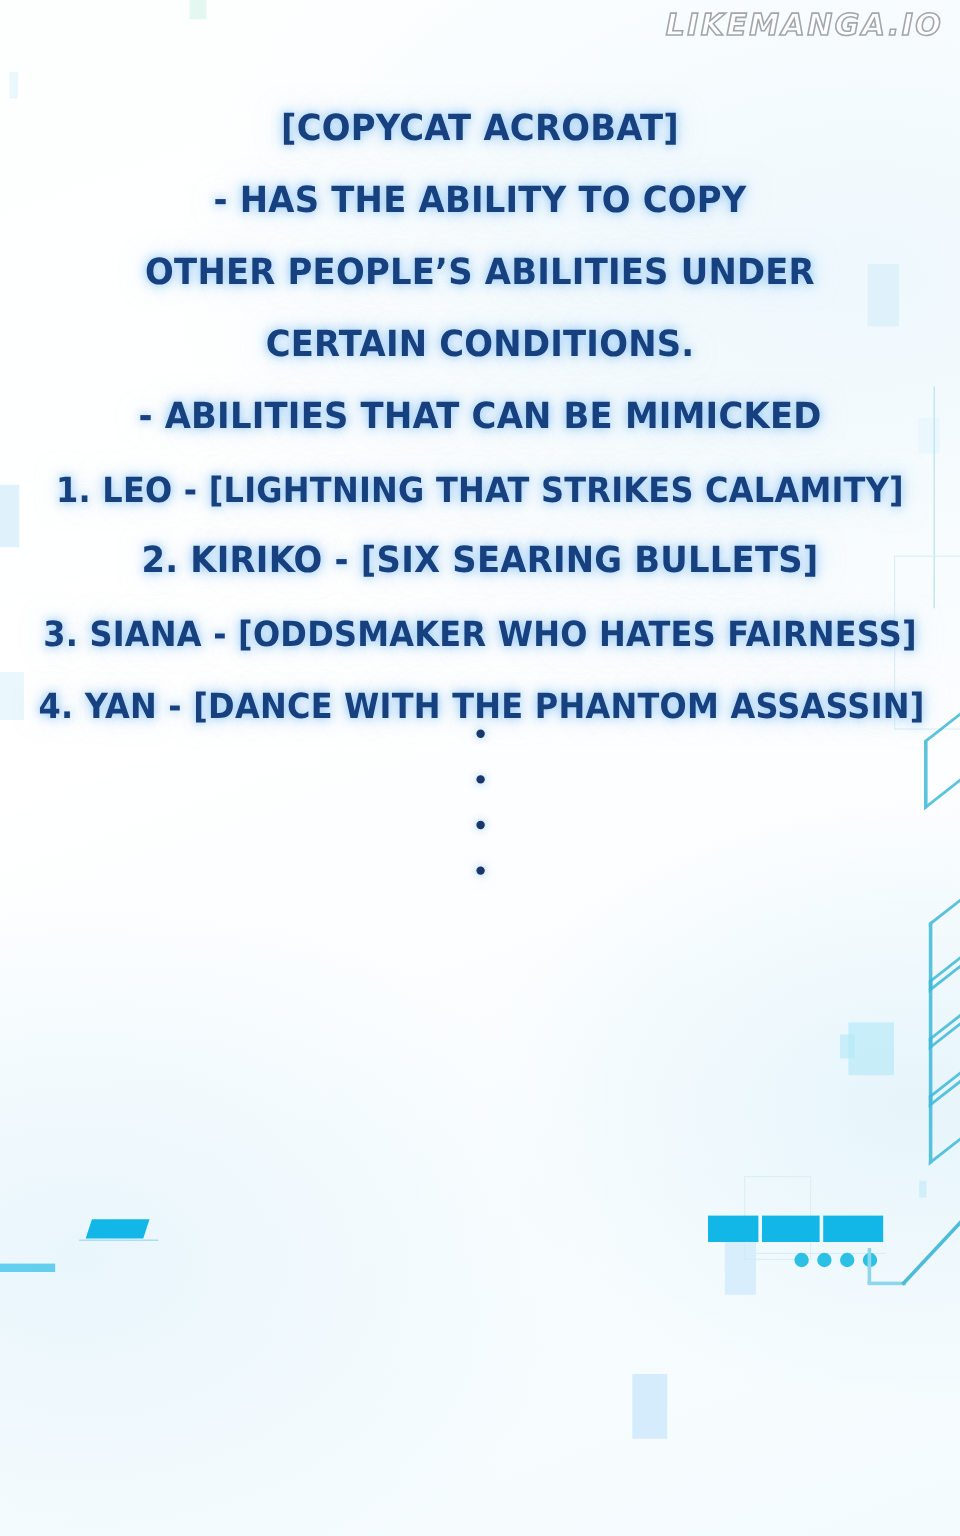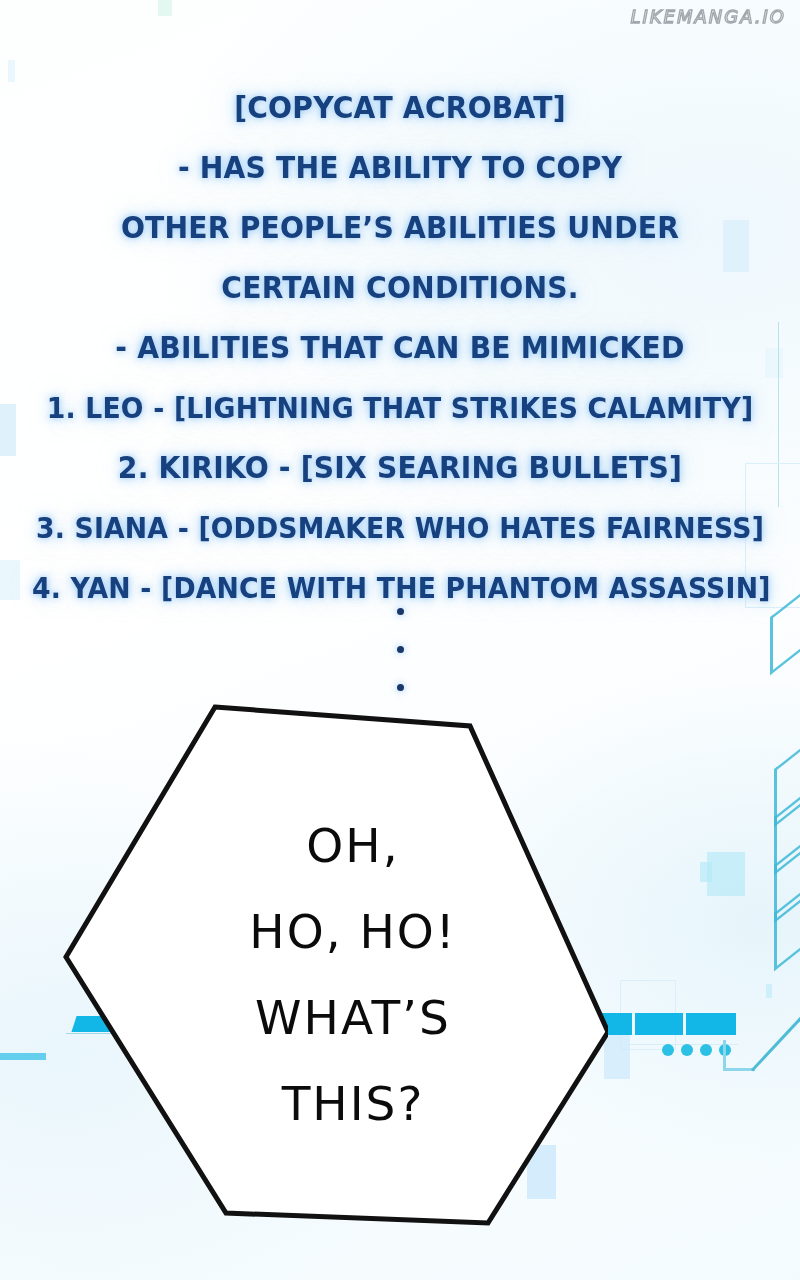--- a/index.html
+++ b/index.html
@@ -54,22 +54,22 @@
     position:absolute;
     height:3px;
     background:#4dbcd6;
     transform-origin:left center;
   }
 
   
   #watermark{
     position:absolute; top:6px; right:14px;
     font-family:"DejaVu Sans", sans-serif;
-    font-size:18px;
-    font-weight:normal;
+    font-size:25px;
+    font-weight:bold;
     font-style:italic;
     letter-spacing:2px;
     color:#ffffff;
     -webkit-text-stroke:1.3px #9aa0a6;
     text-shadow:0 0 1px rgba(120,120,120,.45);
     opacity:.92;
     white-space:nowrap;
   }
 
   
@@ -198,25 +198,14 @@
     <div class="nline wide">4. YAN - [DANCE WITH THE PHANTOM ASSASSIN]</div>
   </div>
 
   <div id="ellipsis">
     <div class="edot"></div>
     <div class="edot"></div>
     <div class="edot"></div>
     <div class="edot"></div>
   </div>
 
-  <div id="bubble">
-    <svg viewBox="0 0 548 535">
-      <polygon points="155,12 410,31 548,337 428,528 166,518 6,262" fill="#ffffff" stroke="#111111" stroke-width="5" stroke-linejoin="miter"></polygon>
-    </svg>
-    <div id="bubble-text">
-      <div class="btline">OH,</div>
-      <div class="btline">HO, HO!</div>
-      <div class="btline">WHAT’S</div>
-      <div class="btline">THIS?</div>
-    </div>
-  </div>
 
 </div>
 
 </body></html>

